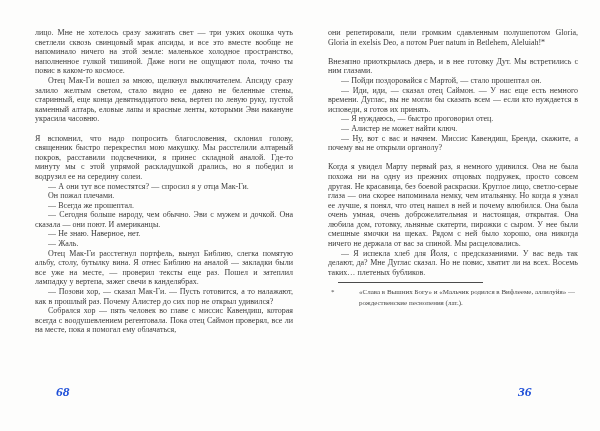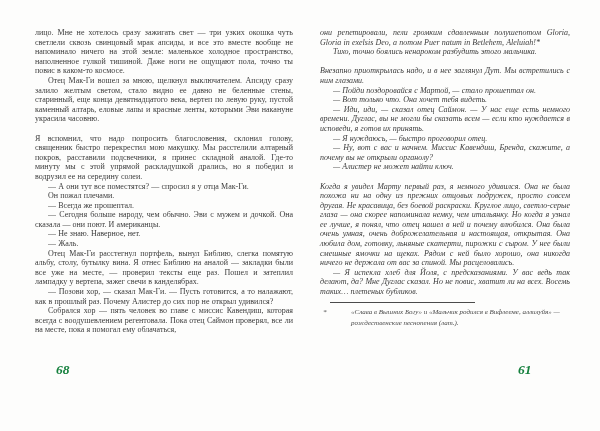--- a/index.html
+++ b/index.html
@@ -17,21 +17,21 @@
     font-family: "Liberation Serif", "DejaVu Serif", serif;
     color: #3a3a3a;
   }
   .page-column {
     position: absolute;
     top: 28px;
     font-size: 8px;
     line-height: 9.6px;
   }
   .page-left  { left: 35px;  width: 258px; }
-  .page-right { left: 320px; width: 250px; font-style: italic; }
+  .page-right { left: 328px; width: 250px; }
 
   .para {
     margin: 0;
     text-align: justify;
     word-spacing: 0.2px;
   }
   .para.indent { text-indent: 13px; }
   .para.gap    { margin-top: 9.6px; }
 
   .footnote { margin-top: 5px; }
@@ -50,27 +50,27 @@
     text-align: left;
   }
   .footnote-marker {
     position: absolute;
     left: 3px;
     top: 0;
   }
 
   .pagenum {
     position: absolute;
-    top: 362px;
+    top: 384px;
     font-family: "Liberation Serif", "DejaVu Serif", serif;
     font-style: italic;
     font-weight: 600;
     font-size: 13.5px;
     line-height: 16px;
-    color: #15803d;
+    color: #1d4ed8;
   }
   .pagenum-left  { left: 56px; }
   .pagenum-right { left: 518px; }
 </style>
 </head>
 <body>
 
 <div class="spread">
 
   <div class="page-column page-left">
@@ -84,37 +84,35 @@
       <p class="para indent">— Не знаю. Наверное, нет.</p>
       <p class="para indent">— Жаль.</p>
       <p class="para indent">Отец Мак-Ги расстегнул портфель, вынул Библию, слегка помятую альбу, столу, бутылку вина. Я отнес Библию на аналой — закладки были все уже на месте, — проверил тексты еще раз. Пошел и затеплил лампадку у вертепа, зажег свечи в канделябрах.</p>
       <p class="para indent">— Позови хор, — сказал Мак-Ги. — Пусть готовится, а то налажают, как в прошлый раз. Почему Алистер до сих пор не открыл удивился?</p>
       <p class="para indent">Собрался хор — пять человек во главе с миссис Кавендиш, которая всегда с воодушевлением регентовала. Пока отец Саймон проверял, все ли на месте, пока я помогал ему облачаться,</p>
     </div>
 
   <div class="page-column page-right">
     <div>
         <p class="para plain">они репетировали, пели громким сдавленным полушепотом Gloria, Gloria in exelsis Deo, а потом Puer natum in Betlehem, Aleluiah!*</p>
-        <p class="para indent">Тихо, точно боялись ненароком разбудить этого мальчика.</p>
-        <p class="para gap">Внезапно приоткрылась надо, и в нее заглянул Дут. Мы встретились с ним глазами.</p>
+        <p class="para gap">Внезапно приоткрылась дверь, и в нее готовку Дут. Мы встретились с ним глазами.</p>
         <p class="para indent">— Пойди поздоровайся с Мартой, — стало прошептал он.</p>
-        <p class="para indent">— Вот только что. Она хочет тебя видеть.</p>
         <p class="para indent">— Иди, иди, — сказал отец Саймон. — У нас еще есть немного времени. Дуглас, вы не могли бы сказать всем — если кто нуждается в исповеди, я готов их принять.</p>
         <p class="para indent">— Я нуждаюсь, — быстро проговорил отец.</p>
+        <p class="para indent">— Алистер не может найти ключ.</p>
         <p class="para indent">— Ну, вот с вас и начнем. Миссис Кавендиш, Бренда, скажите, а почему вы не открыли органолу?</p>
-        <p class="para indent">— Алистер не может найти ключ.</p>
         <p class="para gap">Когда я увидел Марту первый раз, я немного удивился. Она не была похожа ни на одну из прежних отцовых подружек, просто совсем другая. Не красавица, без боевой раскраски. Круглое лицо, светло-серые глаза — она скорее напоминала немку, чем итальянку. Но когда я узнал ее лучше, я понял, что отец нашел в ней и почему влюбился. Она была очень умная, очень доброжелательная и настоящая, открытая. Она любила дом, готовку, льняные скатерти, пирожки с сыром. У нее были смешные ямочки на щеках. Рядом с ней было хорошо, она никогда ничего не держала от вас за спиной. Мы расцеловались.</p>
         <p class="para indent">— Я испекла хлеб для Йоля, с предсказаниями. У вас ведь так делают, да? Мне Дуглас сказал. Но не повис, хватит ли на всех. Восемь таких… плетеных бубликов.</p>
       </div>
     <div class="footnote">
       <div class="footnote-rule"></div>
       <div class="footnote-row">
         <span class="footnote-marker">*</span>
         <span class="footnote-text">«Слава в Вышних Богу» и «Мальчик родился в Вифлееме, аллилуйя» — рождественские песнопения (лат.).</span>
       </div>
     </div>
   </div>
 
   <div class="pagenum pagenum-left">68</div>
 
-  <div class="pagenum pagenum-right">61</div>
+  <div class="pagenum pagenum-right">36</div>
 
 </div>
 
 </body></html>

